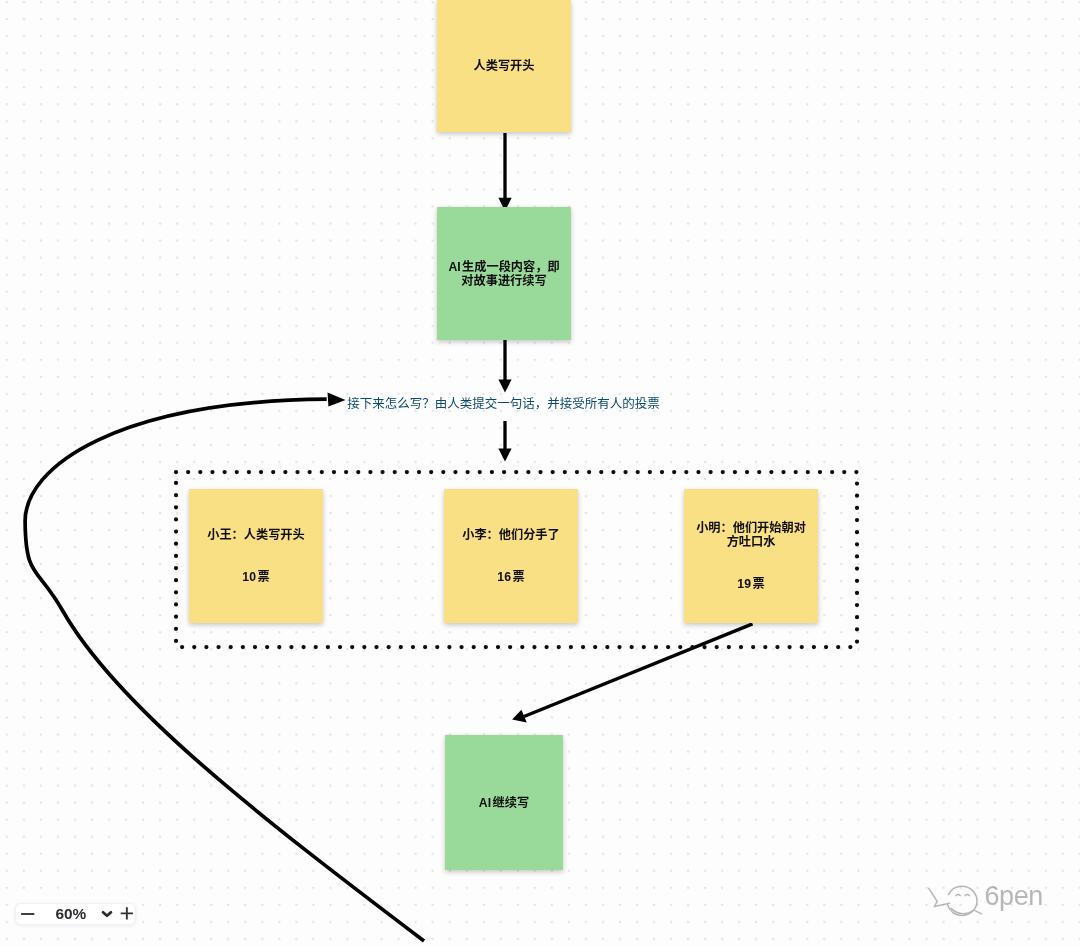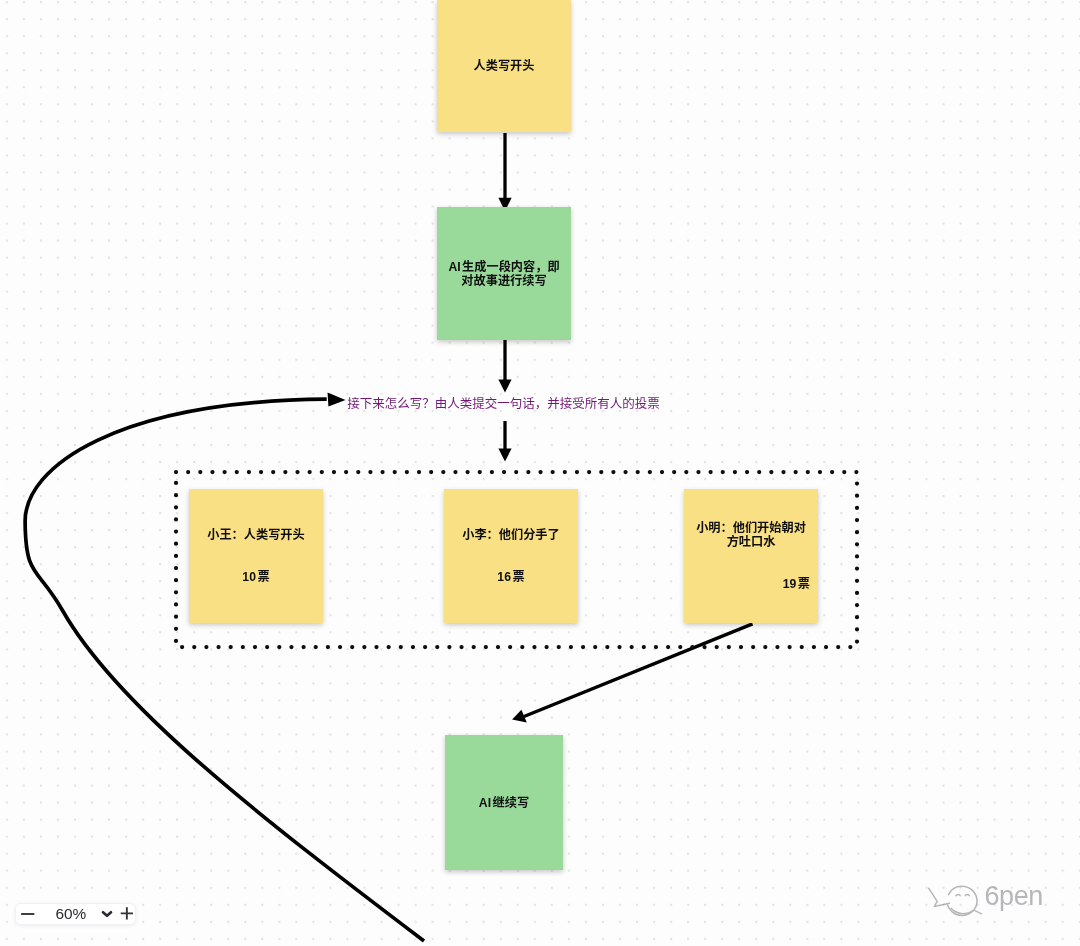--- a/index.html
+++ b/index.html
@@ -17,21 +17,21 @@
     text-align:center;font-size:12.2px;color:#0f0f0f;line-height:14px;font-weight:700;text-autospace:normal;
     box-shadow:0 2px 5px rgba(0,0,0,0.22);}
   .yellow{background:#fae085;}
   .green{background:#99da9b;}
   svg.edges{position:absolute;inset:0;width:1080px;height:946px;pointer-events:none;}
   #zoomctl{position:absolute;left:15px;top:903px;width:121px;height:22px;
     background:#fff;border:1px solid #f0f1f3;border-radius:6px;box-shadow:0 1px 4px rgba(0,0,0,0.07);
     box-sizing:border-box;}
   #zoomctl .zbtn{position:absolute;top:50%;transform:translateY(-50%);display:flex;align-items:center;justify-content:center;}
   #zoomctl .zval{position:absolute;left:39.5px;top:50%;transform:translateY(-50%);
-    font-size:15.4px;color:#2b2b32;letter-spacing:0px;line-height:1;}
+    font-size:15.4px;color:#2b2b32;letter-spacing:0px;line-height:1;font-weight:bold;}
   #watermark{position:absolute;left:923px;top:875px;opacity:.50;}
 </style>
 </head>
 <body>
 
 <div id="canvas">
   <div class="dotgrid"></div>
 
   <svg class="edges" viewBox="0 0 1080 946">
     <defs>
@@ -60,37 +60,37 @@
   </svg>
 
   <div class="node yellow" style="left:437px;top:-0.5px;width:134px;height:132px;">
     <span>人类写开头</span>
   </div>
 
   <div class="node green" style="left:437px;top:207px;width:134px;height:133px;">
     <span style="width:114px;">AI生成一段内容，即对故事进行续写</span>
   </div>
 
-  <div style="position:absolute;left:347.2px;top:396.5px;font-size:12.5px;line-height:14px;color:#701a75;white-space:nowrap;">接下来怎么写？由人类提交一句话，并接受所有人的投票</div>
+  <div style="position:absolute;left:347.2px;top:396.5px;font-size:12.5px;line-height:14px;color:#0c4a6e;white-space:nowrap;">接下来怎么写？由人类提交一句话，并接受所有人的投票</div>
 
   <svg class="edges" style="z-index:2" viewBox="0 0 1080 946">
     <rect x="176" y="472" width="681" height="175" fill="none" stroke="#0d0d0d" stroke-width="4.25" stroke-linecap="round" stroke-dasharray="0.01 12.14"></rect>
   </svg>
 
   <div class="node yellow" style="left:189px;top:489px;width:134px;height:134px;flex-direction:column;gap:28px;padding:0 8px;">
     <span>小王：人类写开头</span>
     <span>10票</span>
   </div>
 
   <div class="node yellow" style="left:444px;top:489px;width:134px;height:134px;flex-direction:column;gap:28px;padding:0 9px;">
     <span>小李：他们分手了</span>
     <span>16票</span>
   </div>
 
-  <div class="node yellow" style="left:684px;top:489px;width:134px;height:134px;flex-direction:column;gap:28px;padding:0 8px;align-items:flex-end;">
+  <div class="node yellow" style="left:684px;top:489px;width:134px;height:134px;flex-direction:column;gap:28px;padding:0 8px;">
     <span>小明：他们开始朝对方吐口水</span>
     <span>19票</span>
   </div>
 
   <div class="node green" style="left:445px;top:735px;width:118px;height:135px;">
     <span>AI继续写</span>
   </div>
 
   <div id="zoomctl">
     <div class="zbtn" style="left:3.5px;">

